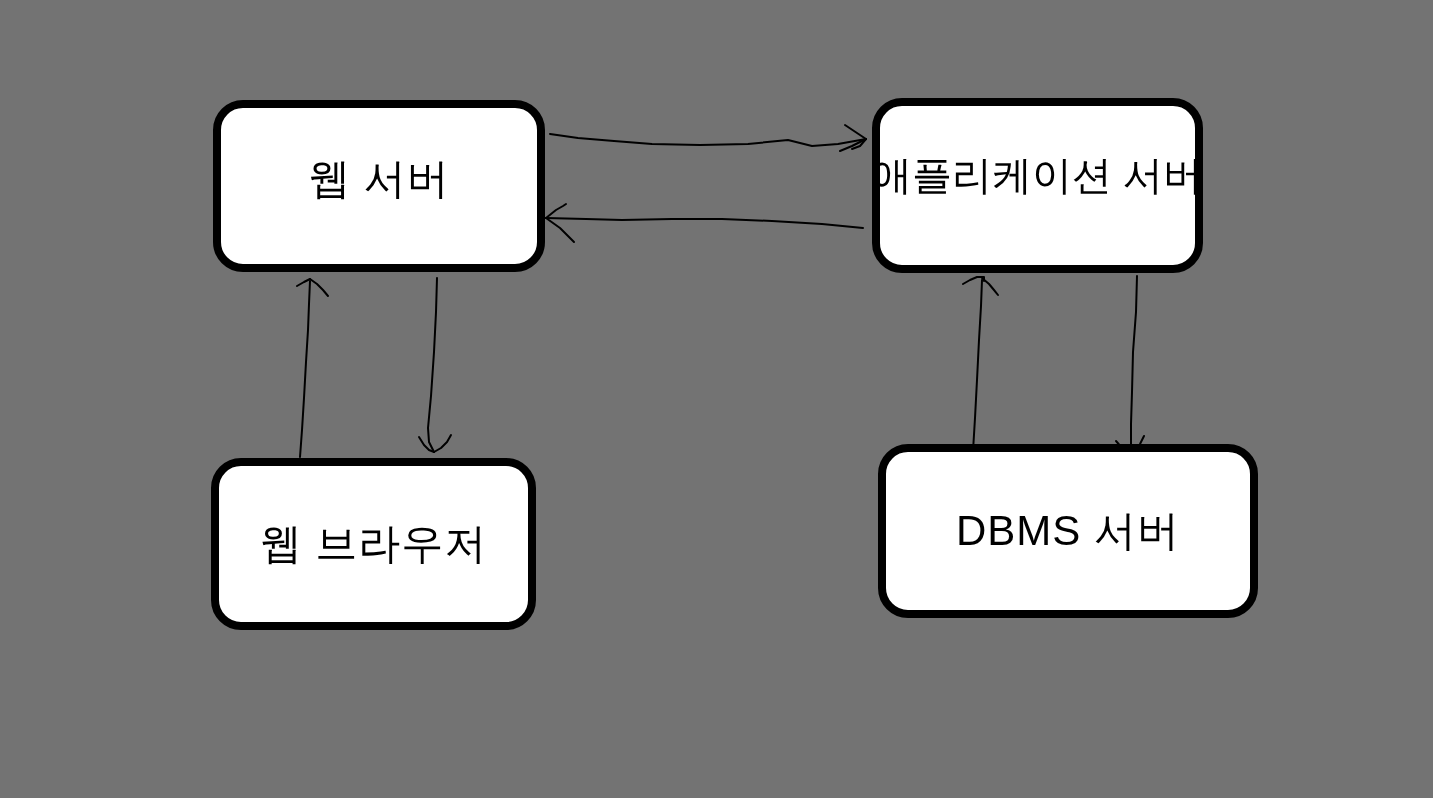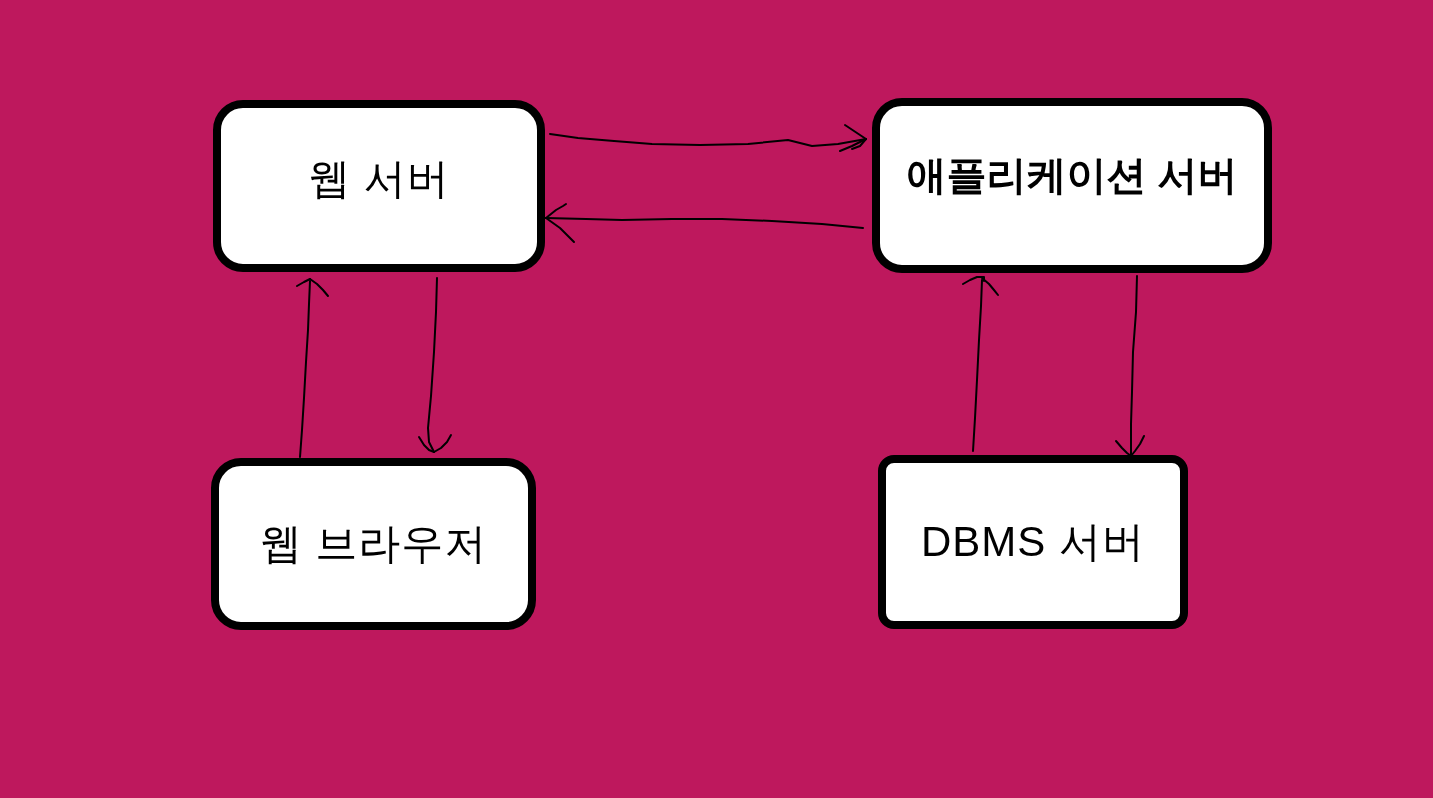--- a/index.html
+++ b/index.html
@@ -4,21 +4,21 @@
 <style>
   html, body {
     margin: 0;
     padding: 0;
     background: #ffffff;
   }
   #canvas {
     position: relative;
     width: 1433px;
     height: 798px;
-    background: #be185d;
+    background: #737373;
     overflow: hidden;
     font-family: "Liberation Sans", "DejaVu Sans", sans-serif;
   }
   .node {
     position: absolute;
     box-sizing: border-box;
     border: 8px solid #000000;
     border-radius: 30px;
     background: #ffffff;
     display: flex;
@@ -26,23 +26,23 @@
     justify-content: center;
   }
   .node-label {
     color: #000000;
     font-size: 42px;
     letter-spacing: 1px;
     white-space: nowrap;
     line-height: 1;
   }
   #node-web-server         { left: 213px; top: 100px; width: 332px; height: 172px; }
-  #node-application-server { left: 872px; top:  98px; width: 400px; height: 175px; font-weight: bold; }
+  #node-application-server { left: 872px; top:  98px; width: 331px; height: 175px; }
   #node-web-browser        { left: 211px; top: 458px; width: 325px; height: 172px; }
-  #node-dbms-server        { left: 878px; top: 455px; width: 310px; height: 174px; border-radius: 16px; }
+  #node-dbms-server        { left: 878px; top: 444px; width: 380px; height: 174px; }
 
   #node-web-server .node-label         { margin-bottom: 14px; }
   #node-application-server .node-label { font-size: 40px; letter-spacing: 0; margin-bottom: 22px; }
 
   #arrow-layer {
     position: absolute;
     left: 0; top: 0;
     width: 1433px;
     height: 798px;
     pointer-events: none;

